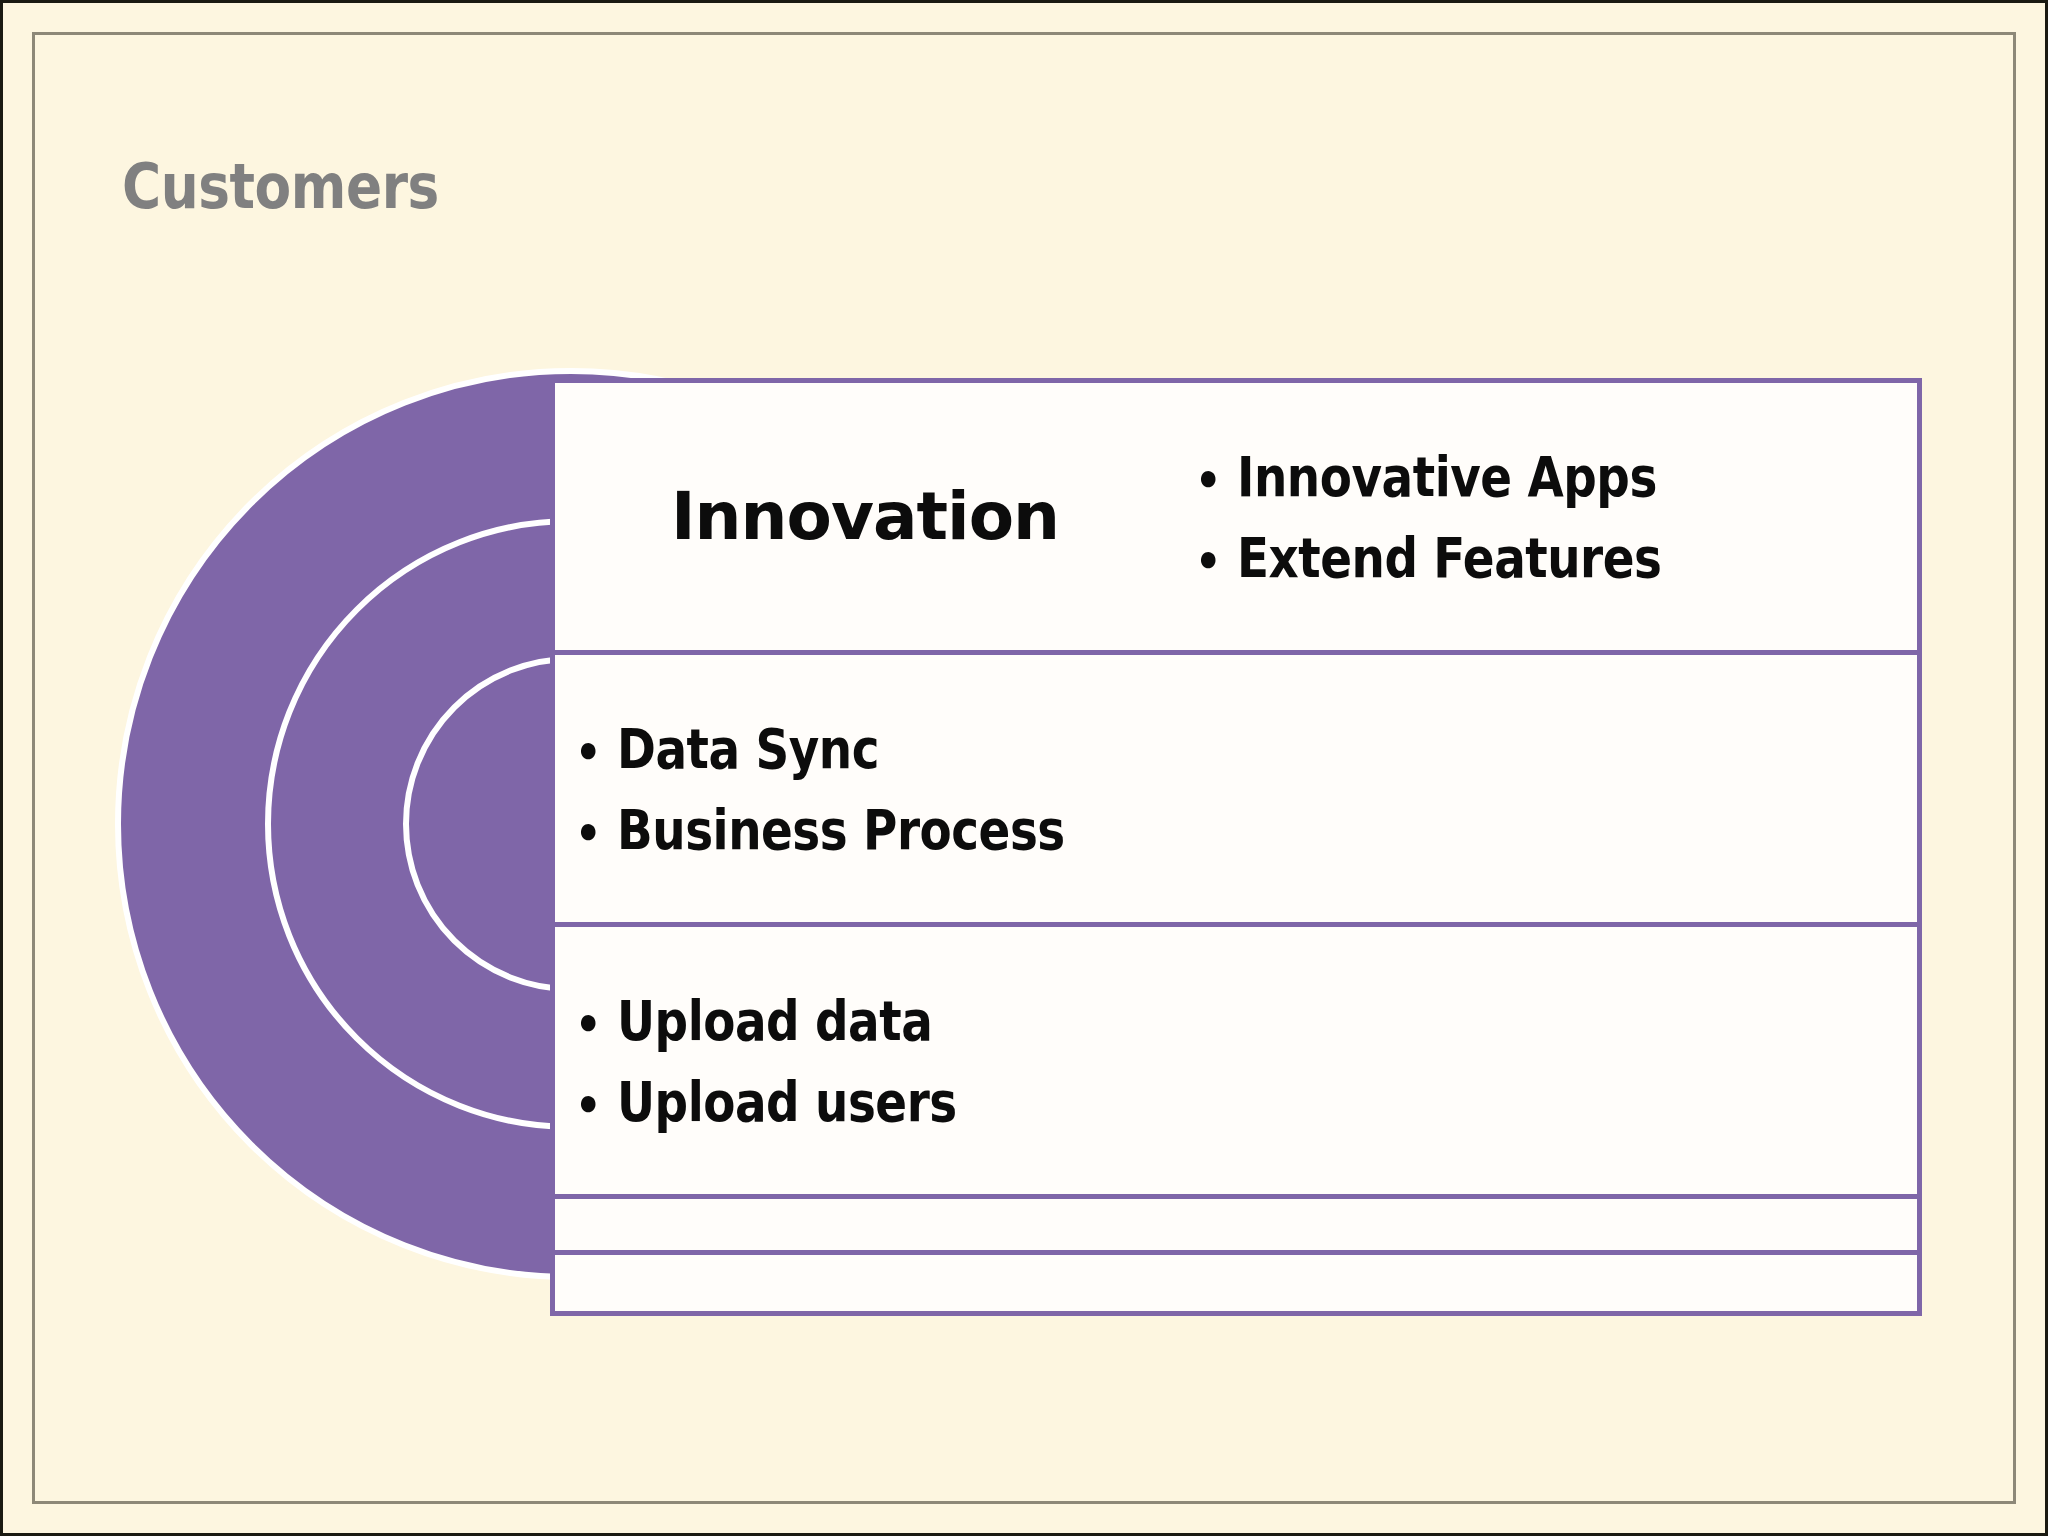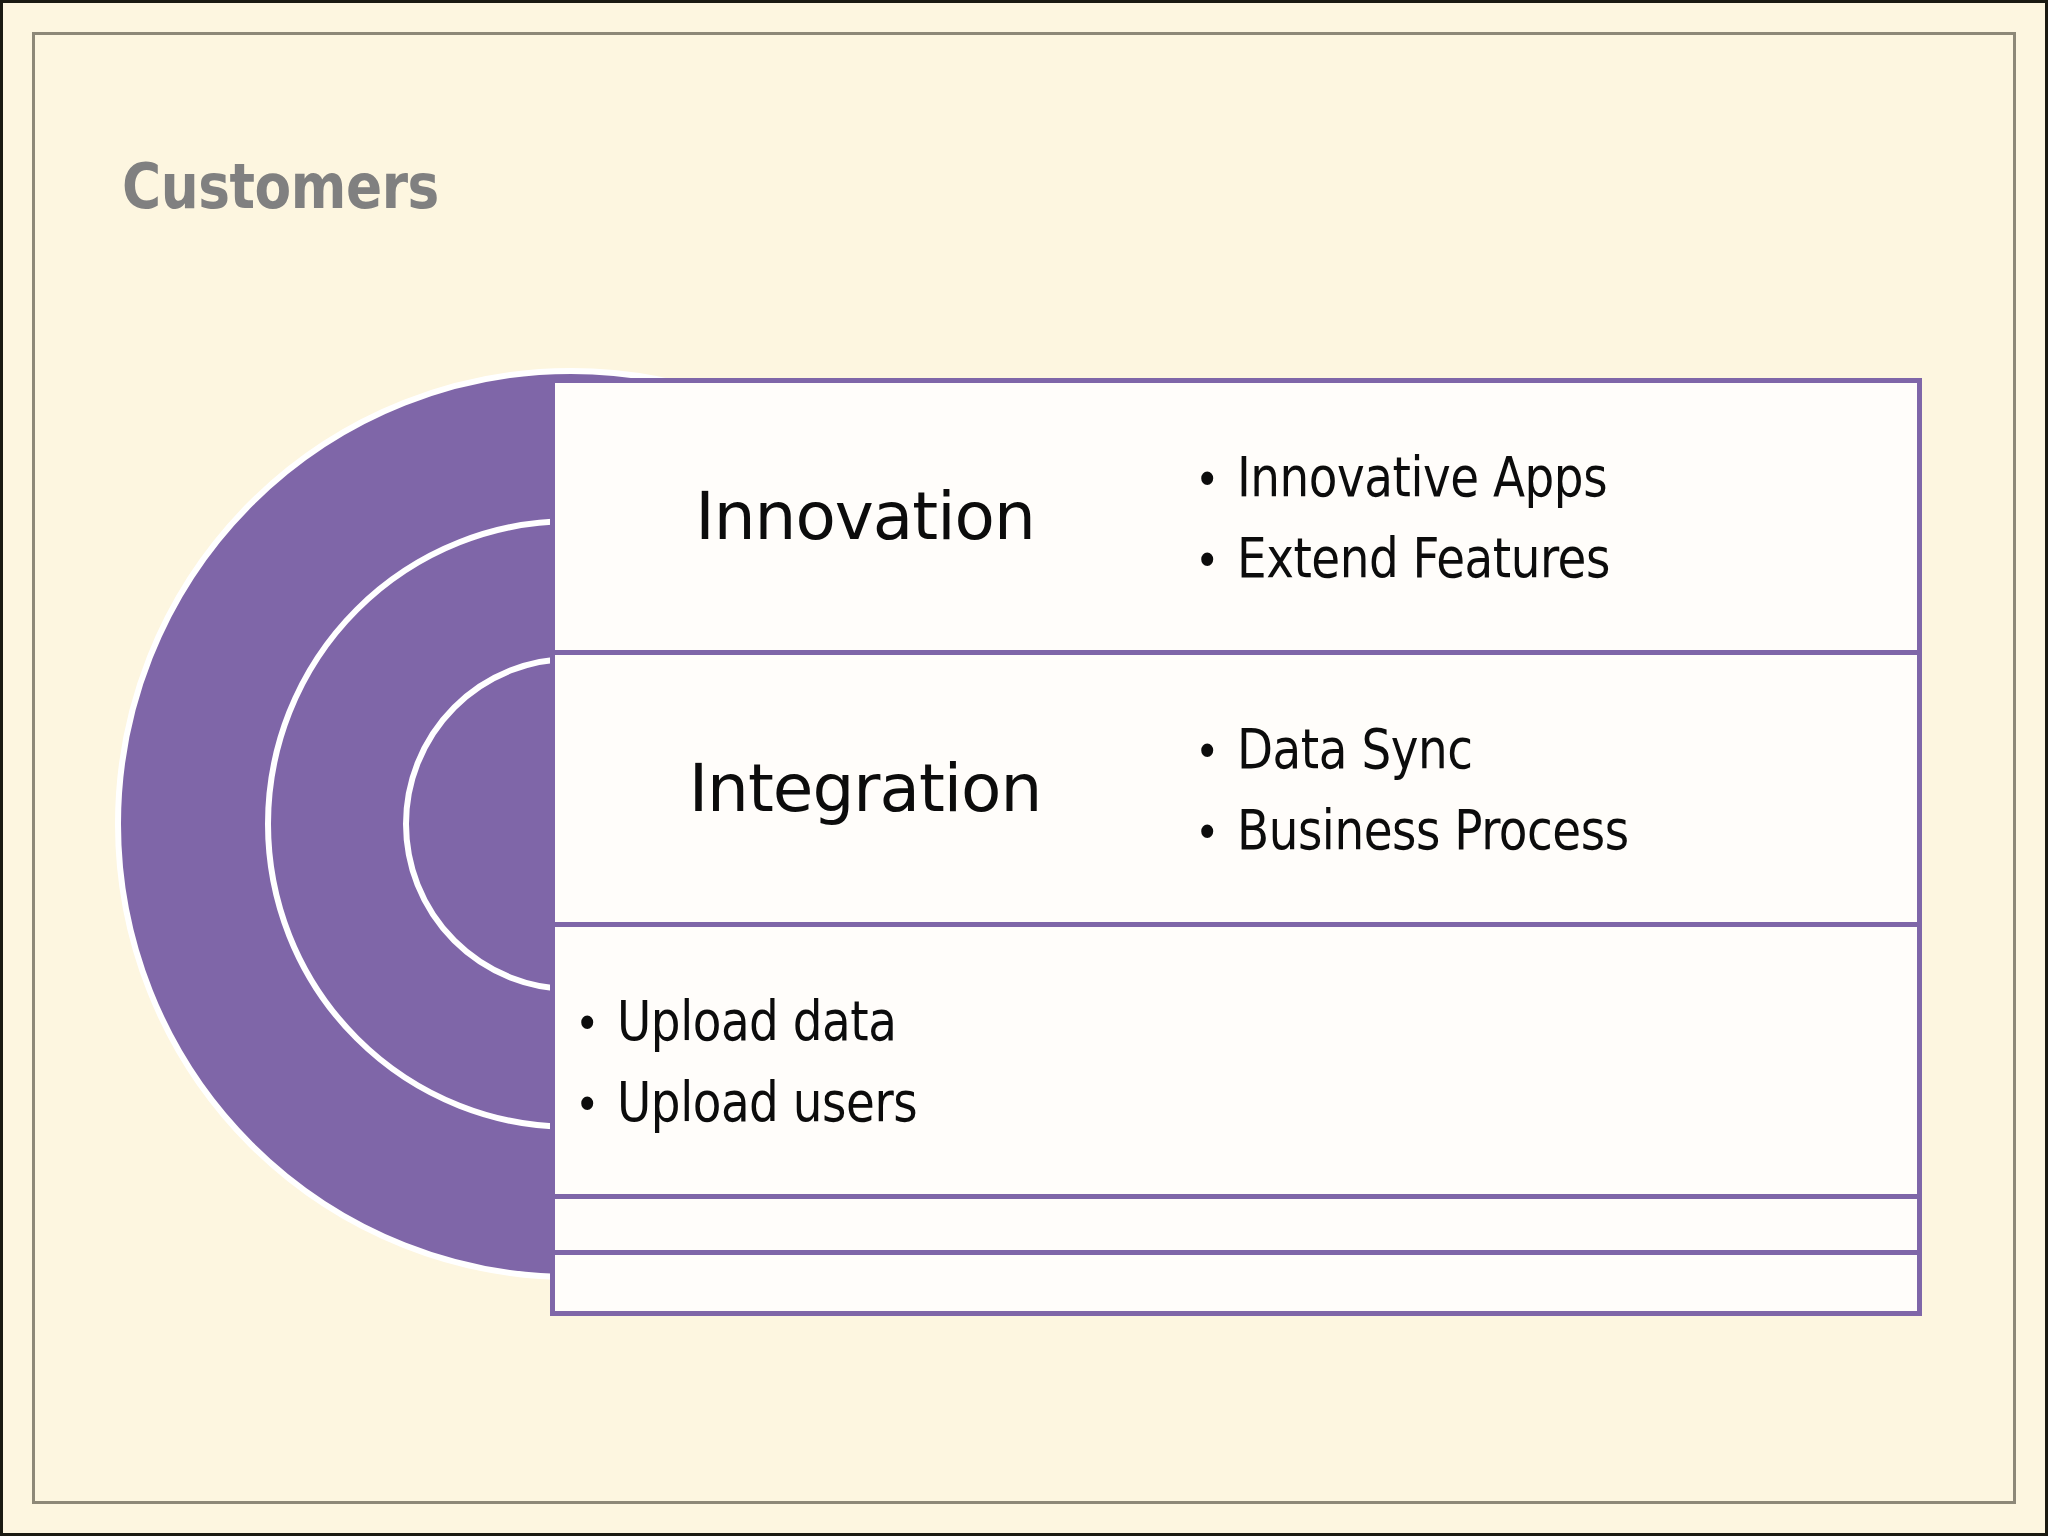--- a/index.html
+++ b/index.html
@@ -79,20 +79,21 @@
     background:#FFFDFA;
     display:flex;
     flex-direction:column;
     z-index:5;
   }
   .row {
     display:flex;
     align-items:center;
     background:#FFFDFA;
     border-bottom:5px solid #7F66A8;
+    font-weight:bold;
   }
   .row:last-child { border-bottom:none; }
   .row-tall  { height:272px; }
   .row-short { height:56px; }
 
   .row-label {
     flex:0 0 620px;
     text-align:center;
     font-family:"DejaVu Sans", sans-serif;
     font-size:66px;
@@ -151,21 +152,20 @@
             <span class="bullet-text">Innovative Apps</span>
           </div>
           <div class="bullet-line">
             <span class="bullet-dot">•</span>
             <span class="bullet-text">Extend Features</span>
           </div>
         </div>
       </div>
 
       <div class="row row-tall">
-        <div class="row-label">Integration</div>
         <div class="row-bullets">
           <div class="bullet-line">
             <span class="bullet-dot">•</span>
             <span class="bullet-text">Data Sync</span>
           </div>
           <div class="bullet-line">
             <span class="bullet-dot">•</span>
             <span class="bullet-text">Business Process</span>
           </div>
         </div>

